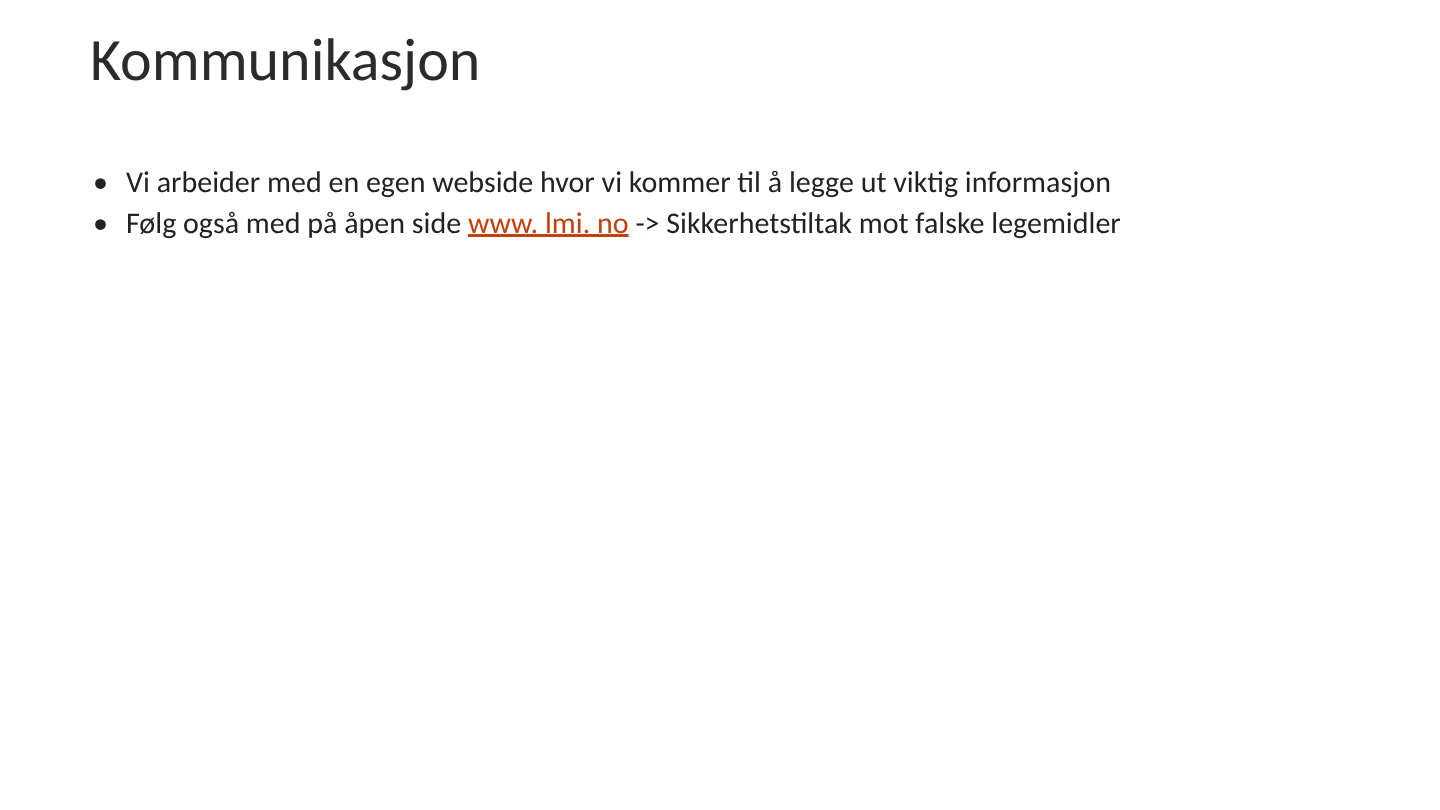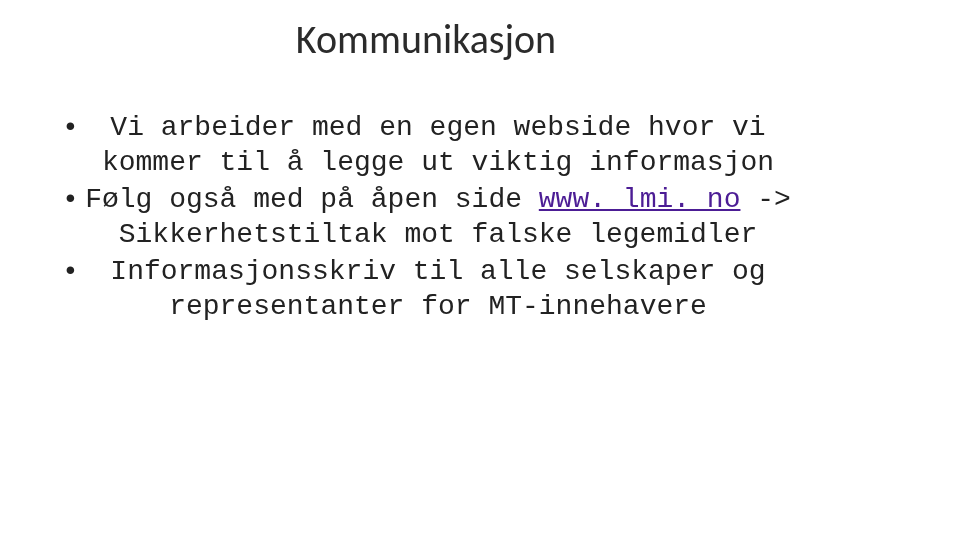--- a/index.html
+++ b/index.html
@@ -10,71 +10,66 @@
     background: #ffffff;
     font-family: Calibri, "Segoe UI", Arial, sans-serif;
     color: #222;
   }
   .slide {
     width: 852px;
     height: 540px;
     box-sizing: border-box;
     padding: 18px 60px 40px 60px;
     position: relative;
-    text-align: center;
   }
   .title {
     font-size: 40px;
     font-weight: 400;
     color: #2b2b2b;
     margin: 0 0 48px 0;
     line-height: 1.1;
   }
   ul.bullets {
     list-style: none;
     margin: 0;
     padding: 0;
-    font-size: 28px;
+    font-size: 20px;
     line-height: 1.25;
     color: #222;
-    font-family: Liberation Mono, monospace;
   }
   ul.bullets li {
     position: relative;
     padding-left: 24px;
     margin: 0 0 2px 0;
   }
   ul.bullets li::before {
     content: "•";
     position: absolute;
     left: 2px;
     top: 0;
     color: #222;
   }
   .gap {
     height: 28px;
   }
   a.link {
-    color: #4c1d95;
+    color: #c2410c;
     text-decoration: underline;
   }
 </style>
 </head>
 <body>
 
 <div class="slide">
   <h1 class="title">Kommunikasjon</h1>
 
   <ul class="bullets">
     <li>
       <span>Vi arbeider med en egen webside hvor vi kommer til å legge ut viktig informasjon</span>
     </li>
     <li>
       <span>Følg også med på åpen side </span><a class="link" href="#">www. lmi. no</a><span> -&gt; Sikkerhetstiltak mot falske legemidler</span>
     </li>
-    <li>
-      <span>Informasjonsskriv til alle selskaper og representanter for MT-innehavere</span>
-    </li>
   </ul>
 
   <div class="gap"></div>
 
 </div>
 
 </body></html>

